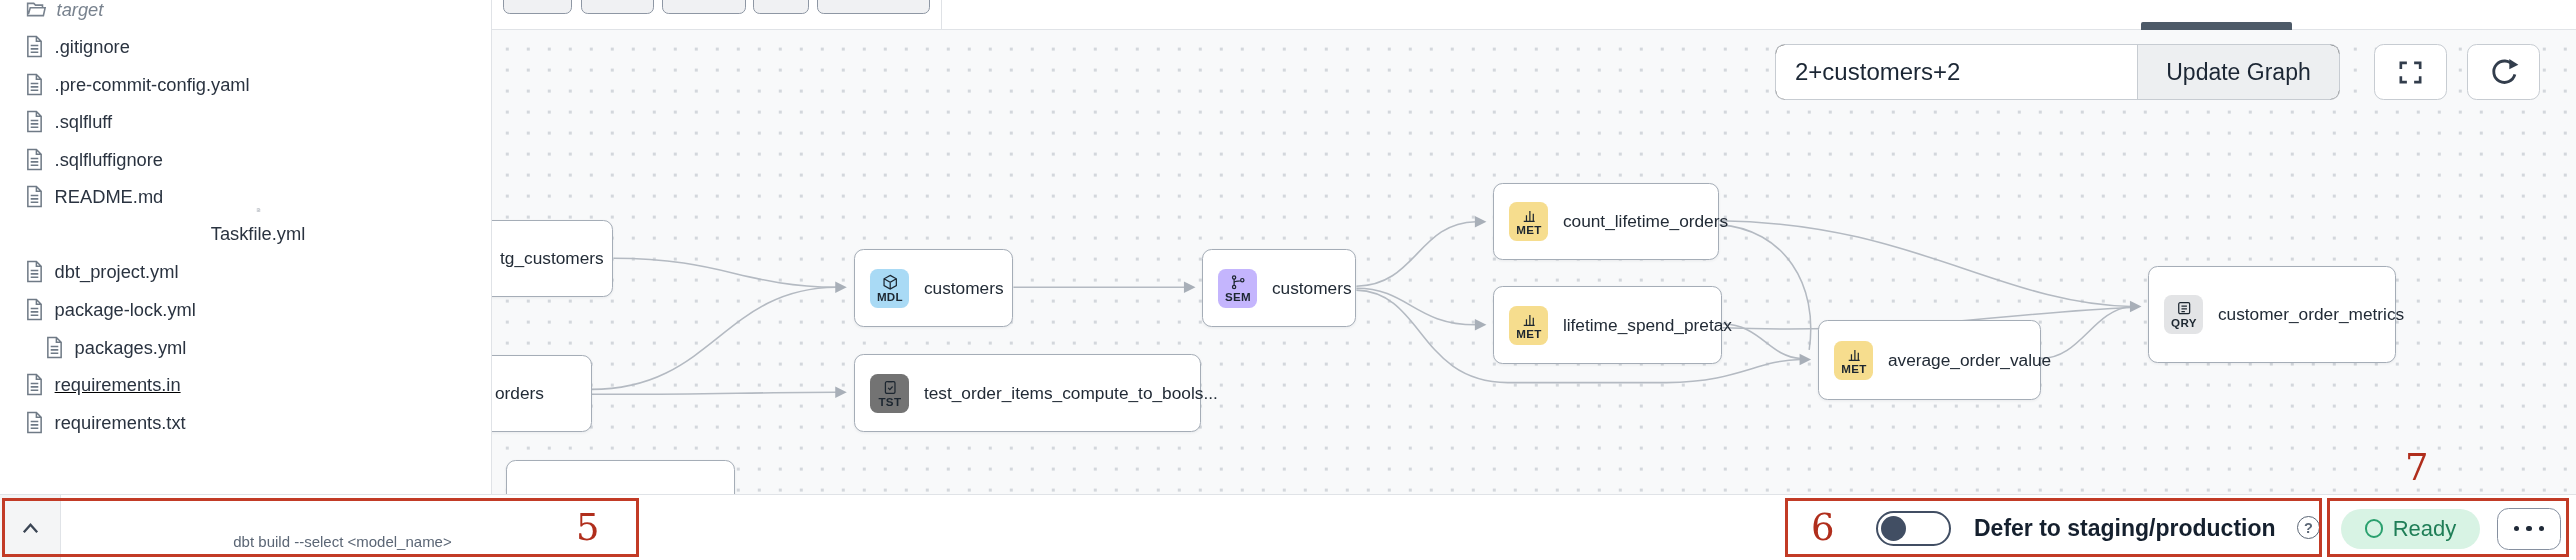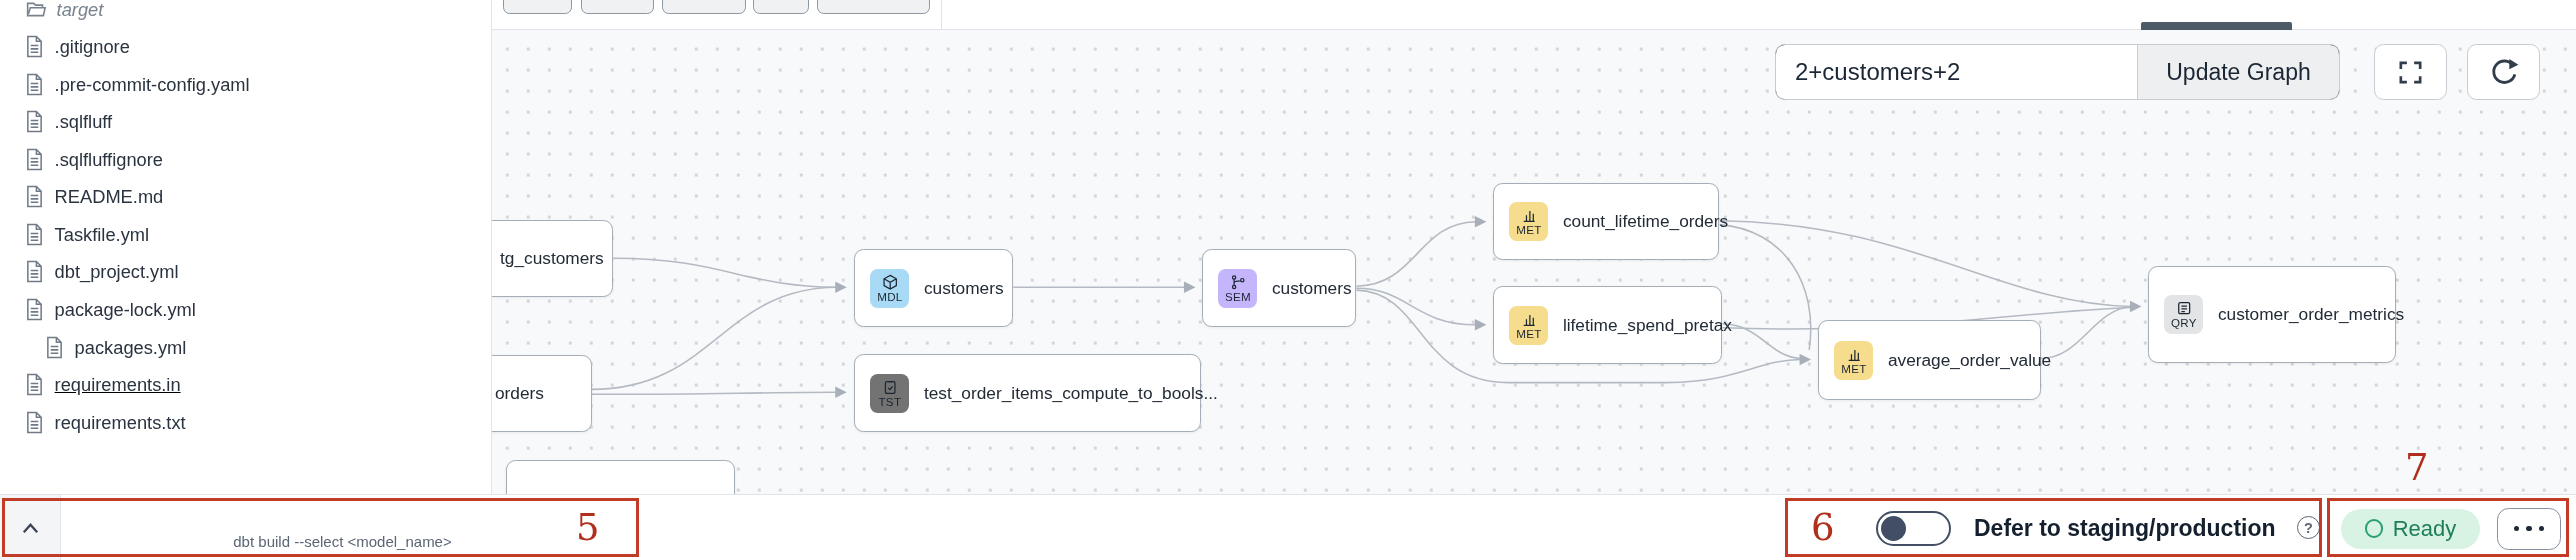--- a/index.html
+++ b/index.html
@@ -24,21 +24,21 @@
   .node{
     position:absolute;background:#ffffff;border:1.4px solid #a5adb7;border-radius:9.6px;
     display:flex;align-items:center;box-shadow:0 1px 2.9px rgba(30,40,50,.07);z-index:2;
     box-sizing:border-box;
   }
   .node .label{font-size:17.3px;color:#222b36;white-space:nowrap;}
   .badge{
     width:39px;height:39px;border-radius:7.7px;margin:0 14.5px 0 15.4px;flex:0 0 auto;
     display:flex;flex-direction:column;align-items:center;justify-content:center;gap:1px;
   }
-  .badge .code{font-size:11.6px;font-weight:normal;color:#1c2630;letter-spacing:0.3px;line-height:1;}
+  .badge .code{font-size:11.6px;font-weight:bold;color:#1c2630;letter-spacing:0.3px;line-height:1;}
   .badge svg{display:block;}
   .b-mdl{background:#a9daf5;} .b-tst{background:#737373;} .b-sem{background:#c4b5fd;}
   .b-met{background:#f6dd8e;} .b-qry{background:#e3e4e6;}
   .plain-label{padding-left:61px;}
   
   .selector-group{
     position:absolute;left:1775px;top:44px;width:565px;height:56px;z-index:5;
     display:flex;border:1.4px solid #c7ccd2;border-radius:9.6px;background:#000000;overflow:hidden;box-sizing:border-box;
   }
   .selector-input{
@@ -254,21 +254,21 @@
         <path d="M3 1.5 H12 L17 6.5 V22.5 H3 Z M12 1.5 V6.5 H17 M6 11 h8 M6 14.5 h8 M6 18 h8"></path>
       </svg>
     <span class="fname">.sqlfluffignore</span>
   </div>
   <div class="file-row" style="top:178px;">
     <svg width="19" height="23" viewBox="0 0 20 24" stroke="#6f7a86" stroke-width="1.6" fill="none">
         <path d="M3 1.5 H12 L17 6.5 V22.5 H3 Z M12 1.5 V6.5 H17 M6 11 h8 M6 14.5 h8 M6 18 h8"></path>
       </svg>
     <span class="fname">README.md</span>
   </div>
-  <div class="file-row" style="top:216px;">
+  <div class="file-row" style="top:208px;flex-direction:column;">
     <svg width="19" height="23" viewBox="0 0 20 24" stroke="#6f7a86" stroke-width="1.6" fill="none">
         <path d="M3 1.5 H12 L17 6.5 V22.5 H3 Z M12 1.5 V6.5 H17 M6 11 h8 M6 14.5 h8 M6 18 h8"></path>
       </svg>
     <span class="fname">Taskfile.yml</span>
   </div>
   <div class="file-row" style="top:253px;">
     <svg width="19" height="23" viewBox="0 0 20 24" stroke="#6f7a86" stroke-width="1.6" fill="none">
         <path d="M3 1.5 H12 L17 6.5 V22.5 H3 Z M12 1.5 V6.5 H17 M6 11 h8 M6 14.5 h8 M6 18 h8"></path>
       </svg>
     <span class="fname">dbt_project.yml</span>

